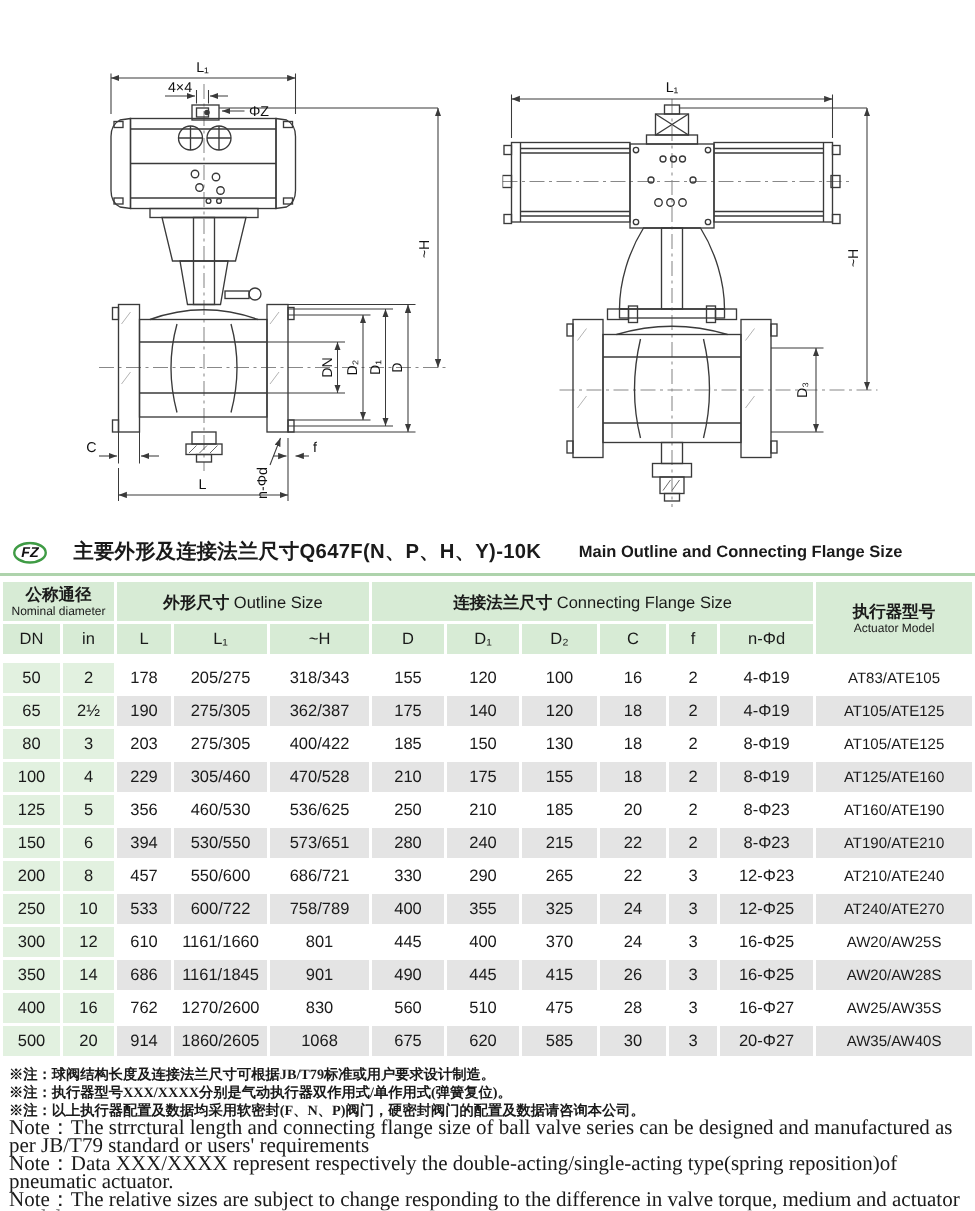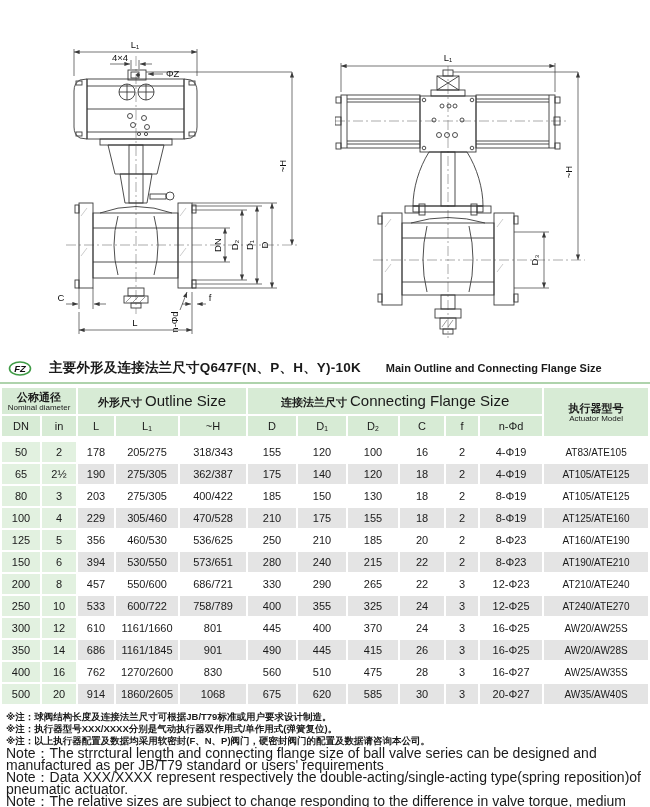--- a/index.html
+++ b/index.html
@@ -26,30 +26,30 @@
     width:100%; table-layout:fixed;
     border-collapse:separate; border-spacing:2px;
     font-size:11px;
   }
   .dtable th, .dtable td { padding:0; text-align:center; vertical-align:middle; overflow:hidden; }
   .dtable thead th { background:var(--header-green,#d7ebd5); font-weight:normal; }
   .dtable thead tr.grp th { height:26px; }
   .dtable thead tr.sub th { height:20px; font-size:11px; }
   .dtable thead tr.gap th { background:transparent; height:2px; }
   .g-cn { display:inline; font-weight:bold; font-size:11px; }
-  .g-en { display:inline; font-size:15px; }
+  .g-en { display:inline; font-size:11px; }
   .stack .g-cn { display:block; line-height:12px; }
   .stack .g-en { display:block; font-size:8px; line-height:9px; }
   .dtable tbody td { background:#fff; height:20px; }
   .dtable tbody tr:nth-child(even) td:not(.c-green) { background:var(--row-gray,#e4e4e4); }
   .dtable tbody td.c-green { background:var(--cell-green,#e2f1e0);text-align:center; }
   .dtable tbody td.c-act { font-size:10px; }
 
   .notes { padding:5px 4px 0 6px; }
-  .notes ul { list-style:none; margin:0; padding:0; }
+  .notes ul { list-style:none; margin:0; padding:0;font-family:Liberation Serif, serif; }
   .notes-cn li { font-size:9.5px; line-height:12px; font-weight:bold; }
   .notes-en li { font-size:14px; line-height:12px; }
 </style>
 </head>
 <body>
 
 <div class="drawings">
 
   <svg id="svg-left" width="290" height="347" viewBox="0 0 290 347">
     <defs>

